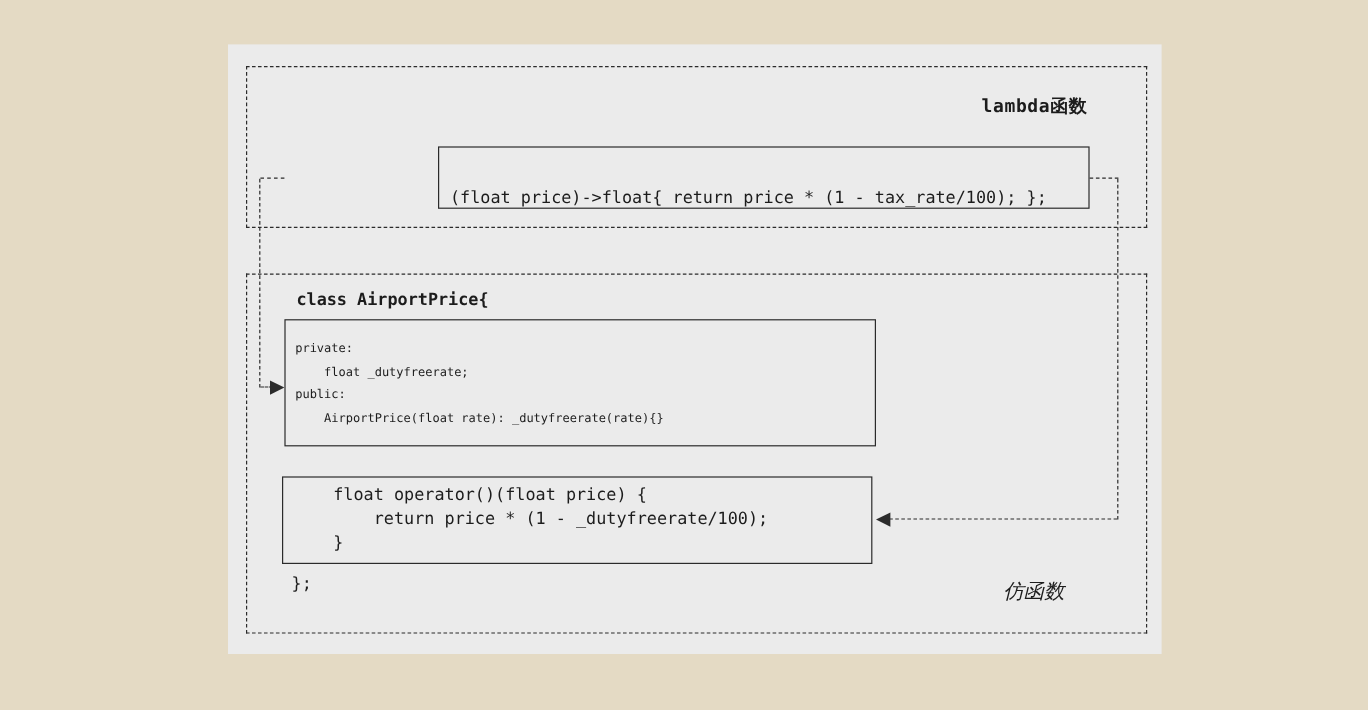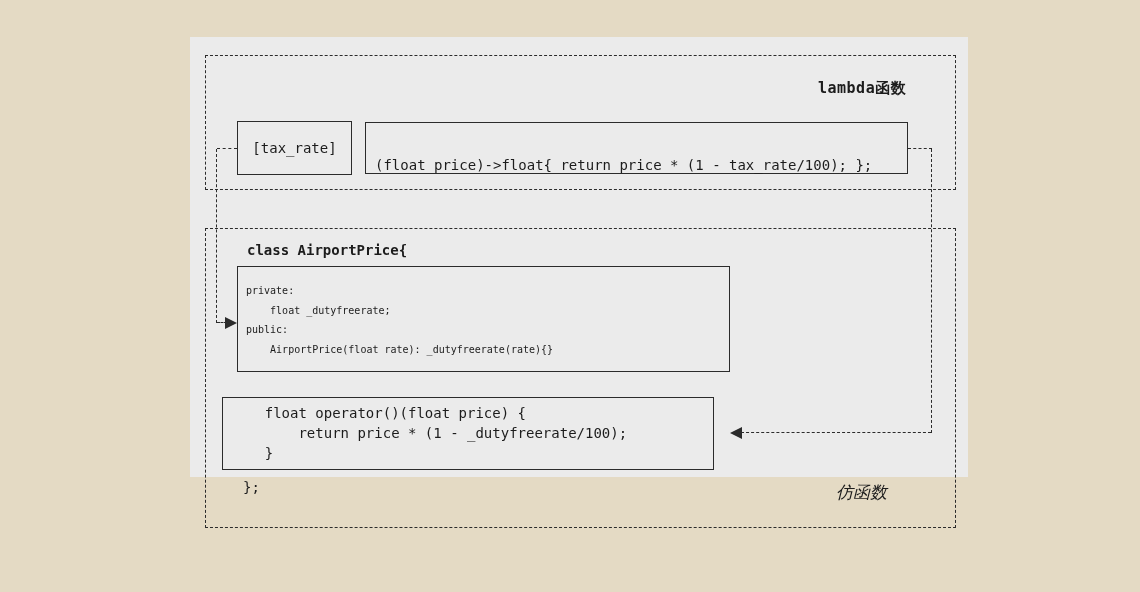--- a/index.html
+++ b/index.html
@@ -6,21 +6,21 @@
   html, body { width: 1140px; height: 592px; overflow: hidden; }
   body {
     background: var(--page-bg, #e4dac4);
     font-family: "DejaVu Sans Mono", "Liberation Mono", monospace;
     color: var(--text, #1c1c1c);
     position: relative;
   }
   .panel {
     position: absolute;
     left: 190px; top: 37px;
-    width: 778px; height: 440px;
+    width: 778px; height: 508px;
     background: var(--panel-bg, #ebebeb);
   }
   .dashed-box {
     position: absolute;
     border: 1.5px dashed var(--line, #2b2b2b);
     background: transparent;
   }
   .solid-box {
     position: absolute;
     border: 1.5px solid var(--line, #2b2b2b);
@@ -67,21 +67,21 @@
     font-weight: bold;
   }
   .members-box {
     left: 47px; top: 229px; width: 493px; height: 106px;
     padding: 14px 0 0 8px;
     font-size: 10px;
     line-height: 19.5px;
     white-space: pre;
   }
   .operator-box {
-    left: 32px; top: 360px; width: 492px; height: 73px;
+    left: 45px; top: 360px; width: 492px; height: 73px;
     padding: 5px 0 0 8px;
     font-size: 14px;
     line-height: 20px;
     white-space: pre;
   }
   .class-close {
     position: absolute;
     left: 53px; top: 442px;
     font-size: 14px;
   }
@@ -122,23 +122,20 @@
     border-right: 12px solid var(--line, #2b2b2b);
   }
 </style>
 </head>
 <body>
 
 <div class="panel">
 
   <div class="dashed-box lambda-region"></div>
   <div class="lambda-title">lambda函数</div>
-  <div class="solid-box capture-box">
-    <span>[tax_rate]</span>
-  </div>
   <div class="solid-box lambda-body-box">
     <span>(float price)-&gt;float{ return price * (1 - tax_rate/100); };</span>
   </div>
 
   <div class="dashed-box functor-region"></div>
   <div class="class-open">class AirportPrice{</div>
   <div class="solid-box members-box">private:
     float _dutyfreerate;
 public:
     AirportPrice(float rate): _dutyfreerate(rate){}</div>

